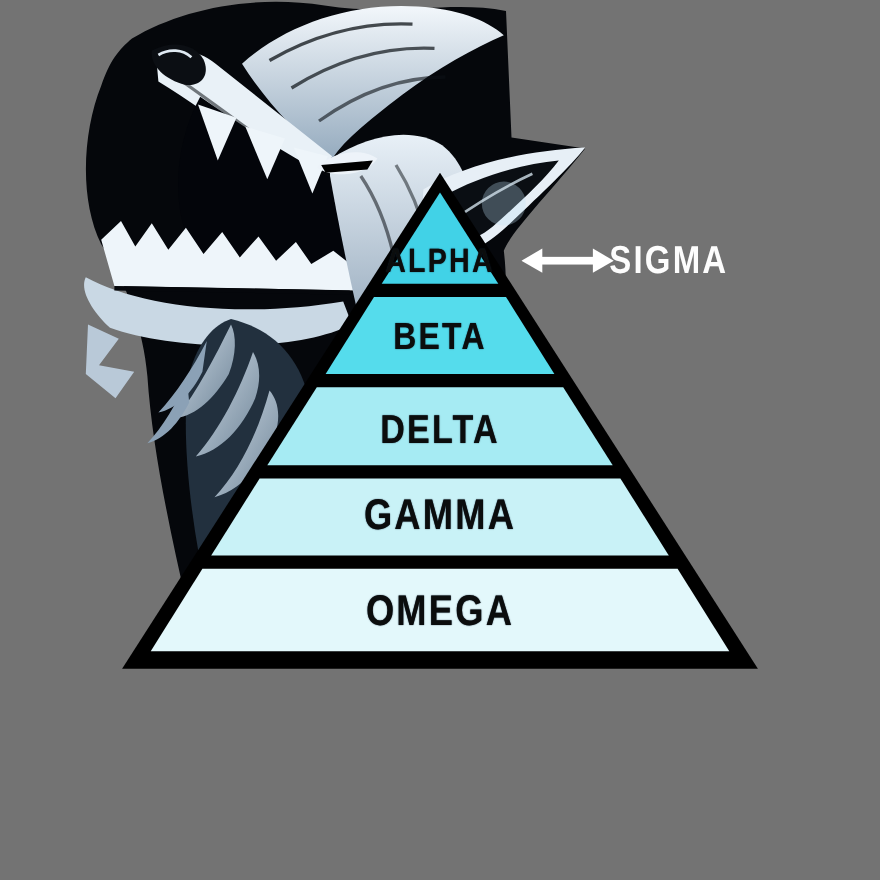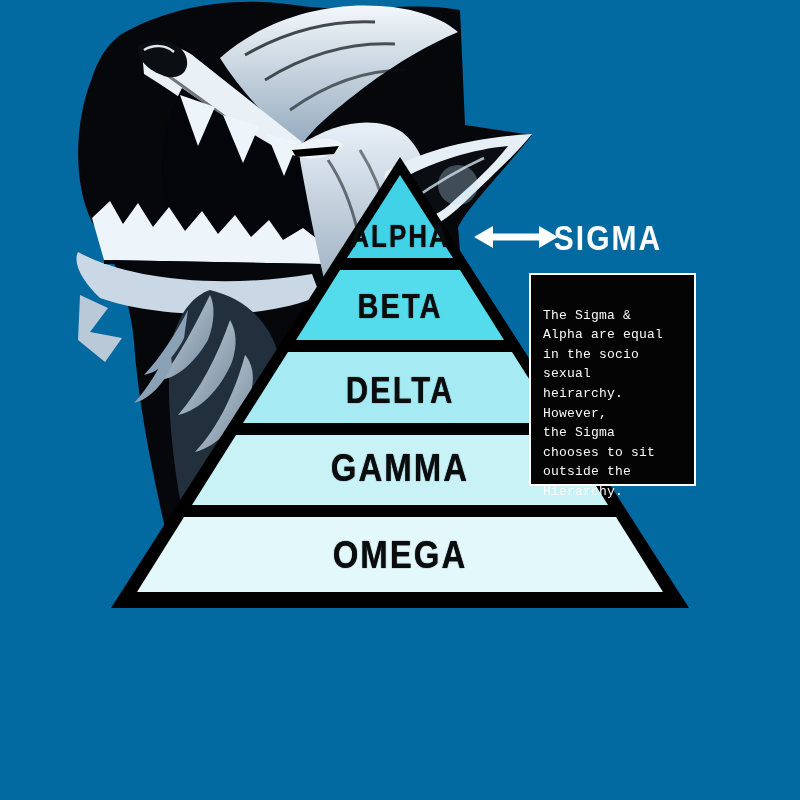--- a/index.html
+++ b/index.html
@@ -1,17 +1,17 @@
 <!DOCTYPE html>
 <html><head>
 <meta charset="utf-8">
 <style>
   html,body{margin:0;padding:0;background:#000;}
   .stage{
-    position:relative;width:800px;height:800px;background:#0369a1;
+    position:relative;width:800px;height:800px;background:#737373;
     overflow:hidden;font-family:"Liberation Sans",sans-serif;
   }
   .layer{position:absolute;left:0;top:0;}
   .wolf-svg{z-index:1;}
   .pyramid-svg{z-index:3;}
   .tier-label{
     position:absolute;z-index:4;color:#0b0d0d;font-weight:bold;
     letter-spacing:2px;white-space:nowrap;
     transform:translate(-50%,-50%) scale(1,1.18);
     text-shadow:0 0 1px #123;
@@ -132,26 +132,14 @@
 
   <div class="arrow-wrap">
     <svg width="84" height="28" viewBox="0 0 84 28" aria-hidden="true">
       <rect x="16" y="10.5" width="52" height="7" fill="#ffffff"></rect>
       <polygon points="0,14 19,3 19,25" fill="#ffffff"></polygon>
       <polygon points="84,14 65,3 65,25" fill="#ffffff"></polygon>
     </svg>
   </div>
   <div class="sigma-label">SIGMA</div>
 
-  <div class="info-box">
-    <span>The Sigma &amp;
-Alpha are equal
-in the socio
-sexual
-heirarchy.
-However,
-the Sigma
-chooses to sit
-outside the
-Hierarchy.</span>
-  </div>
 
 </div>
 
 </body></html>

